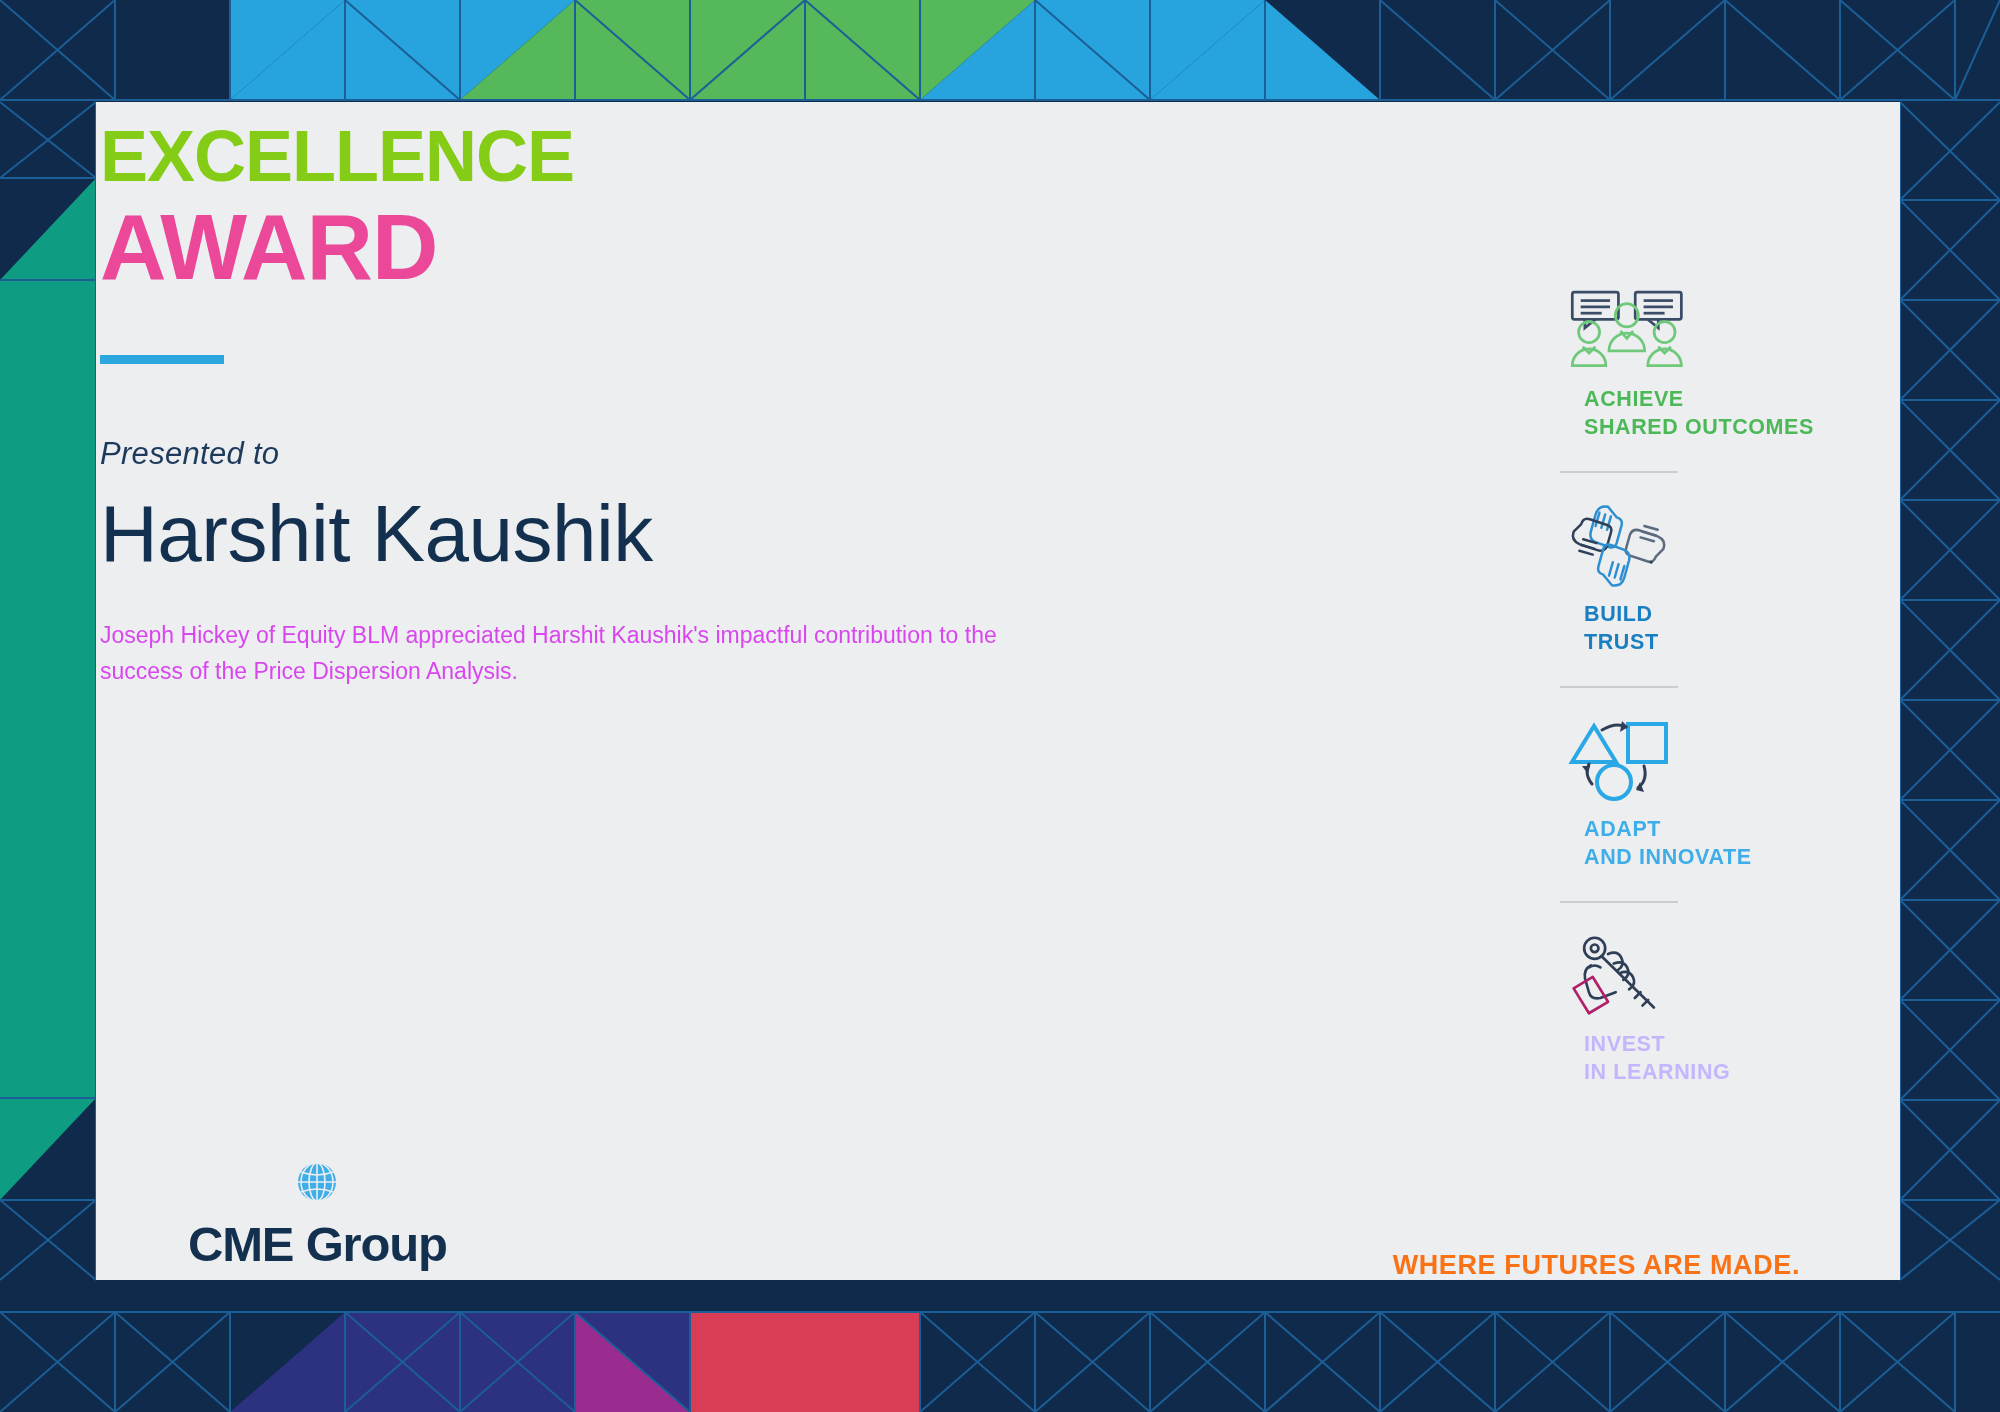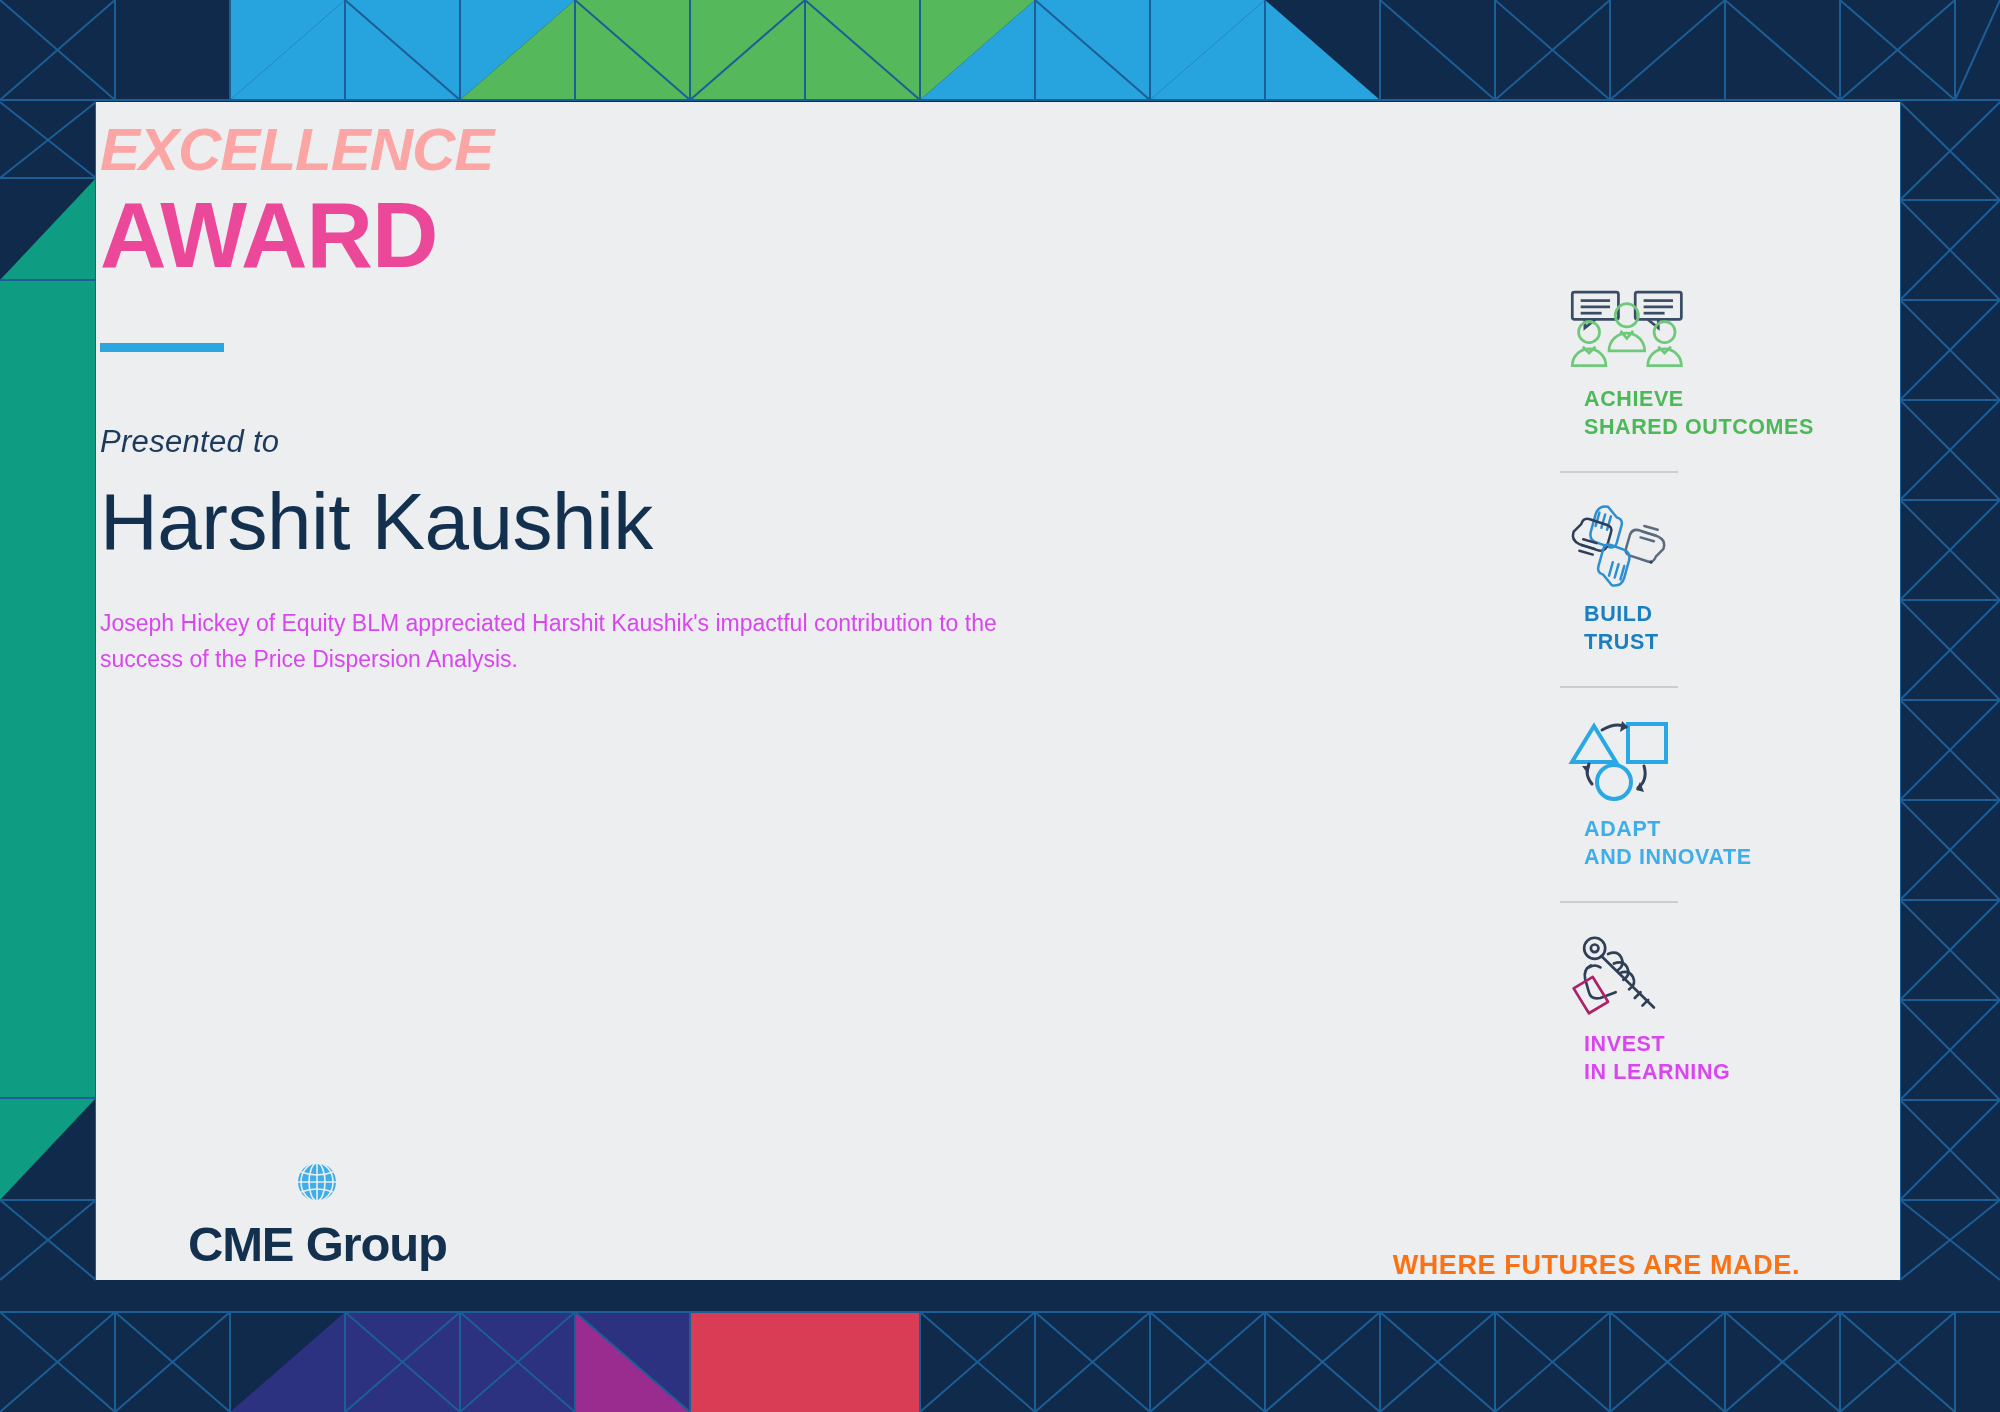--- a/index.html
+++ b/index.html
@@ -41,26 +41,25 @@
 
   
   #left-col {
     position: absolute;
     left: 100px;
     top: 120px;
     width: 1000px;
   }
 
   .title-line1 {
-    font-size: 60px;
+    font-size: 72px;
     font-weight: bold;
     letter-spacing: -1px;
-    color: #fca5a5;
+    color: #84cc16;
     line-height: 1.0;
-    font-style: italic;
   }
   .title-line2 {
     font-size: 92px;
     font-weight: bold;
     letter-spacing: -1px;
     color: #ec4899;
     line-height: 1.08;
     margin-top: 6px;
   }
 
@@ -466,21 +465,21 @@
           <path d="M44 22 q10 -4 14 4 q4 8 -4 13"></path>
           <path d="M50 32 q10 -4 14 4 q4 8 -4 13"></path>
           <path d="M56 42 q10 -4 14 4 q4 8 -4 13"></path>
           <path d="M26 34 q-8 4 -6 14 l4 14 q2 8 12 6 l16 -6"></path>
           <path d="M24 36 q6 -4 12 0"></path>
         </g>
         <g fill="none" stroke="#B02068" stroke-width="2.8" stroke-linejoin="round">
           <polygon points="8,58 28,46 44,72 24,84"></polygon>
         </g>
       </svg>
-      <div class="value-label" style="color:#d946ef">INVEST
+      <div class="value-label" style="color:#c4b5fd">INVEST
 IN LEARNING</div>
     </div>
 
   </div>
 
   <div id="logo-block">
     <svg width="44" height="44" viewBox="0 0 44 44">
       <circle cx="22" cy="22" r="19" fill="#3FAEE8"></circle>
       <g fill="none" stroke="#ECEEF0" stroke-width="1.6">
         <ellipse cx="22" cy="22" rx="8" ry="19"></ellipse>

